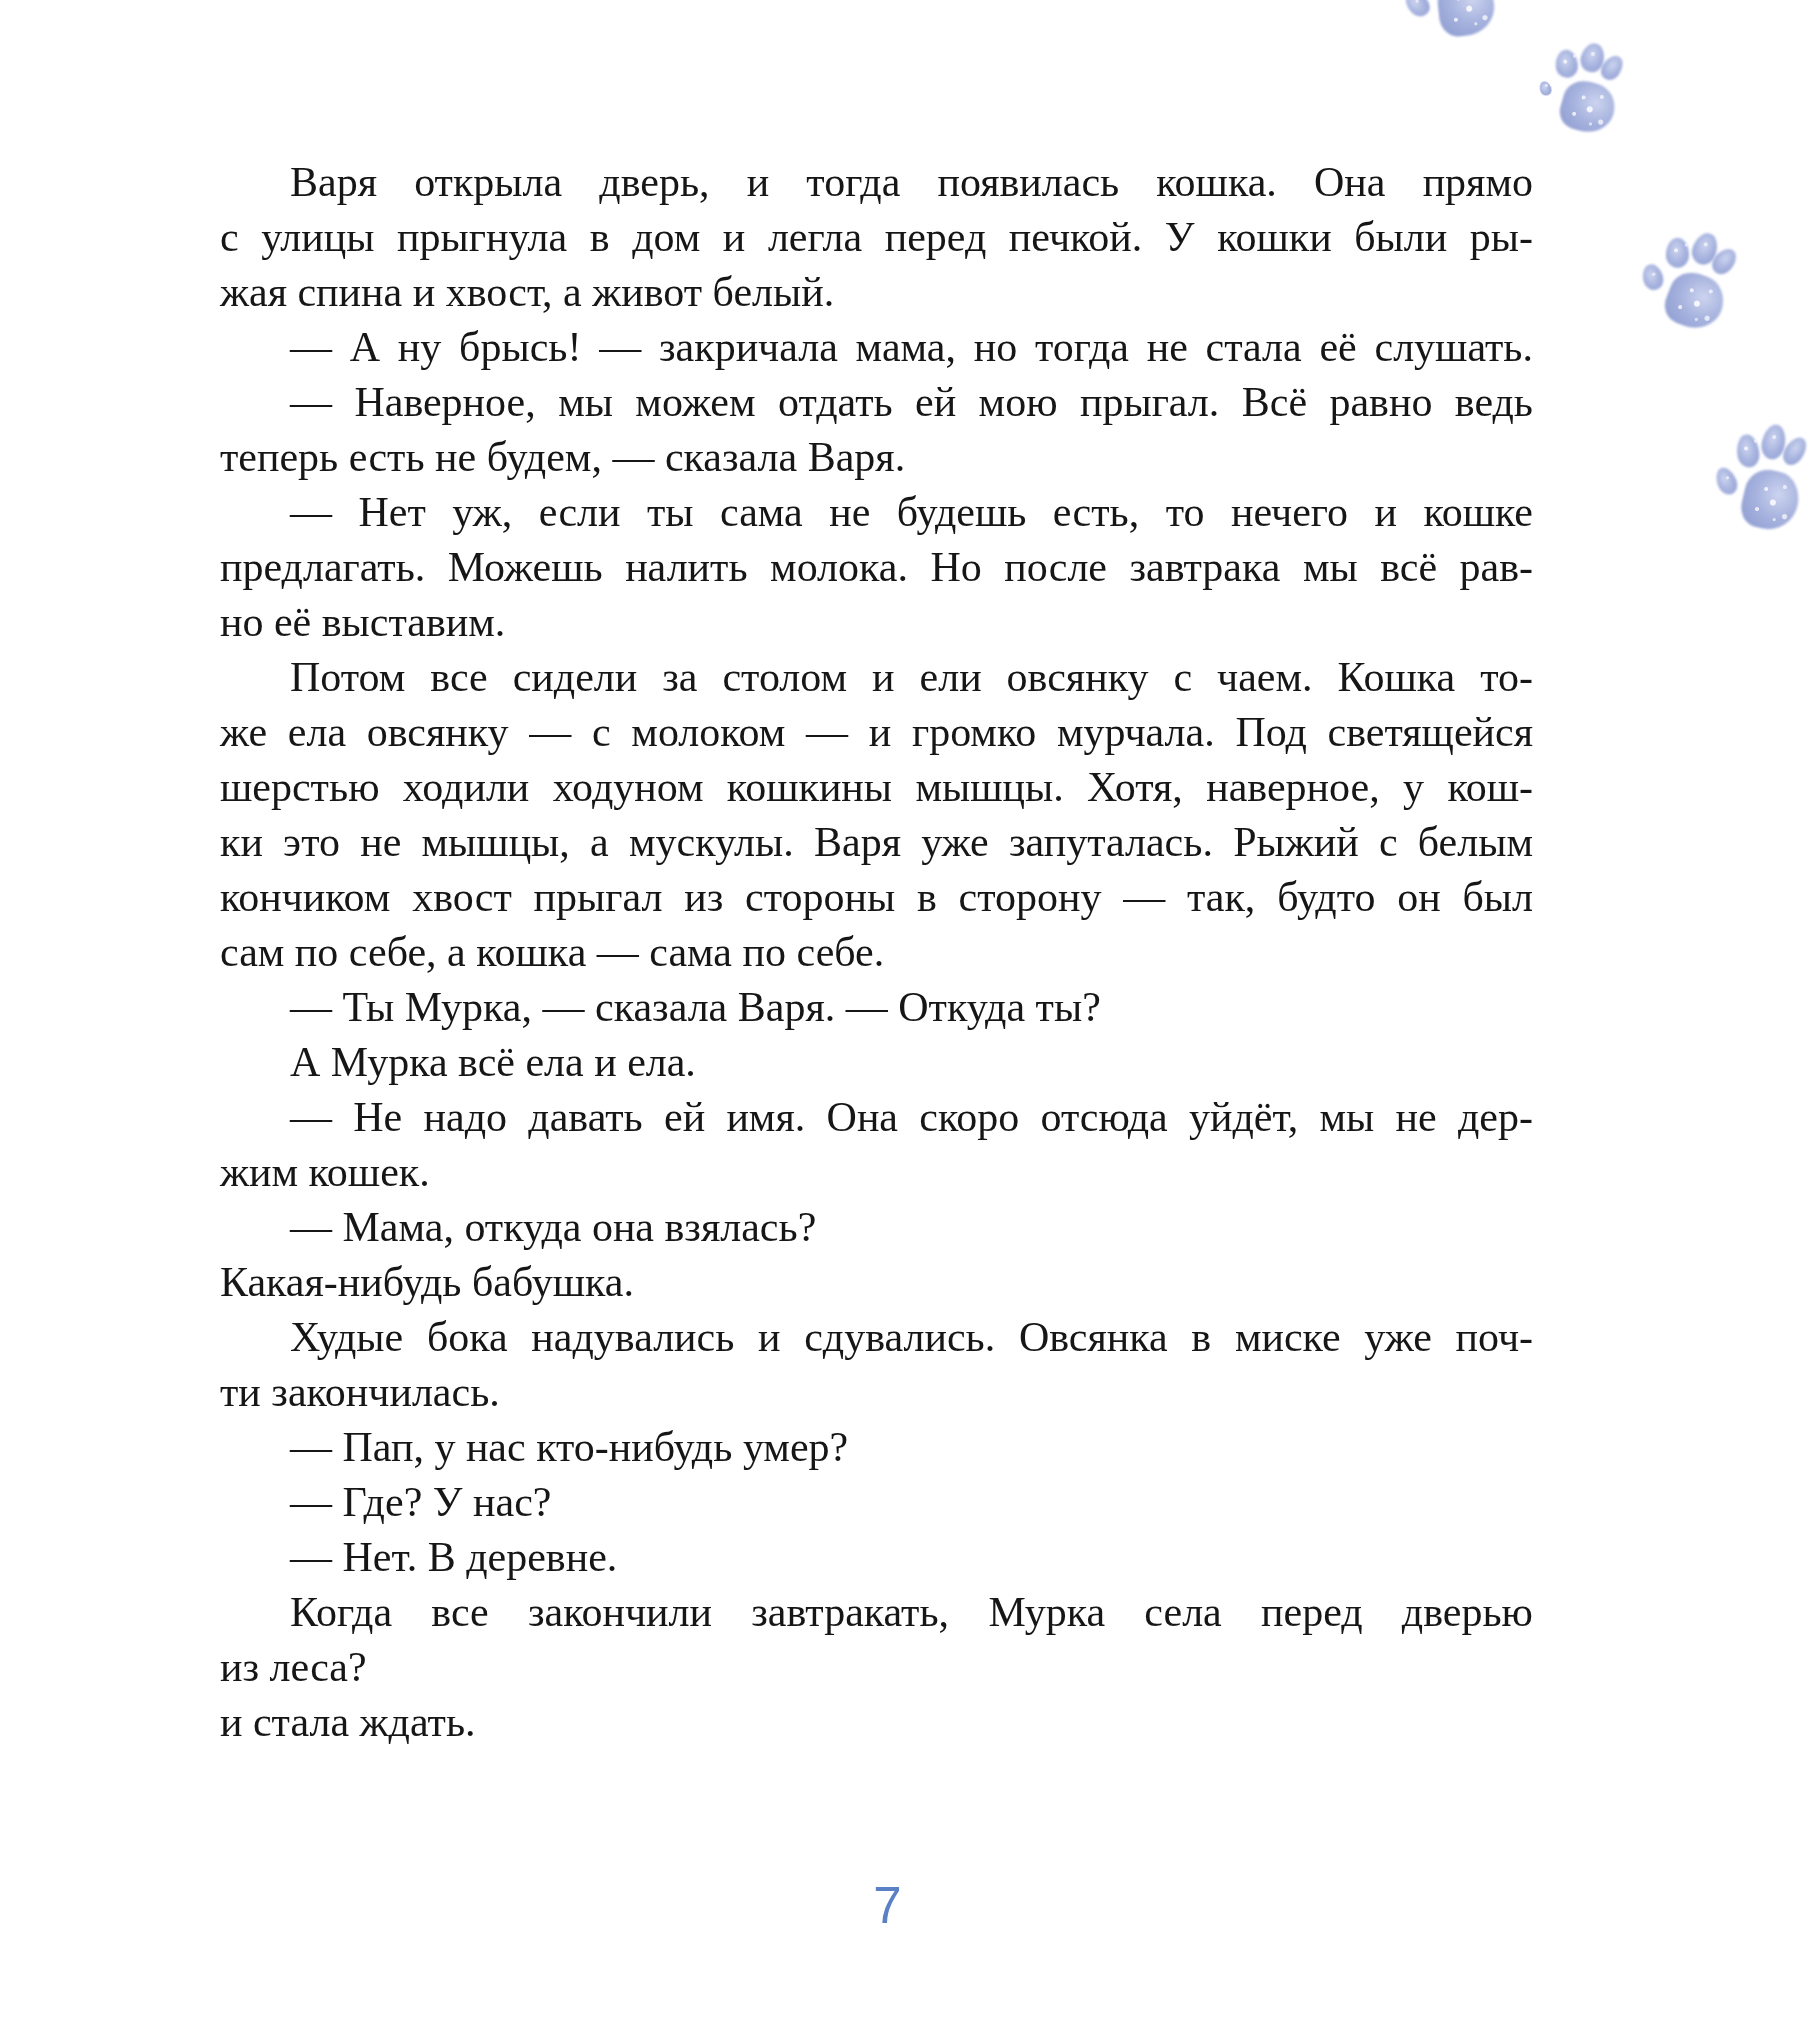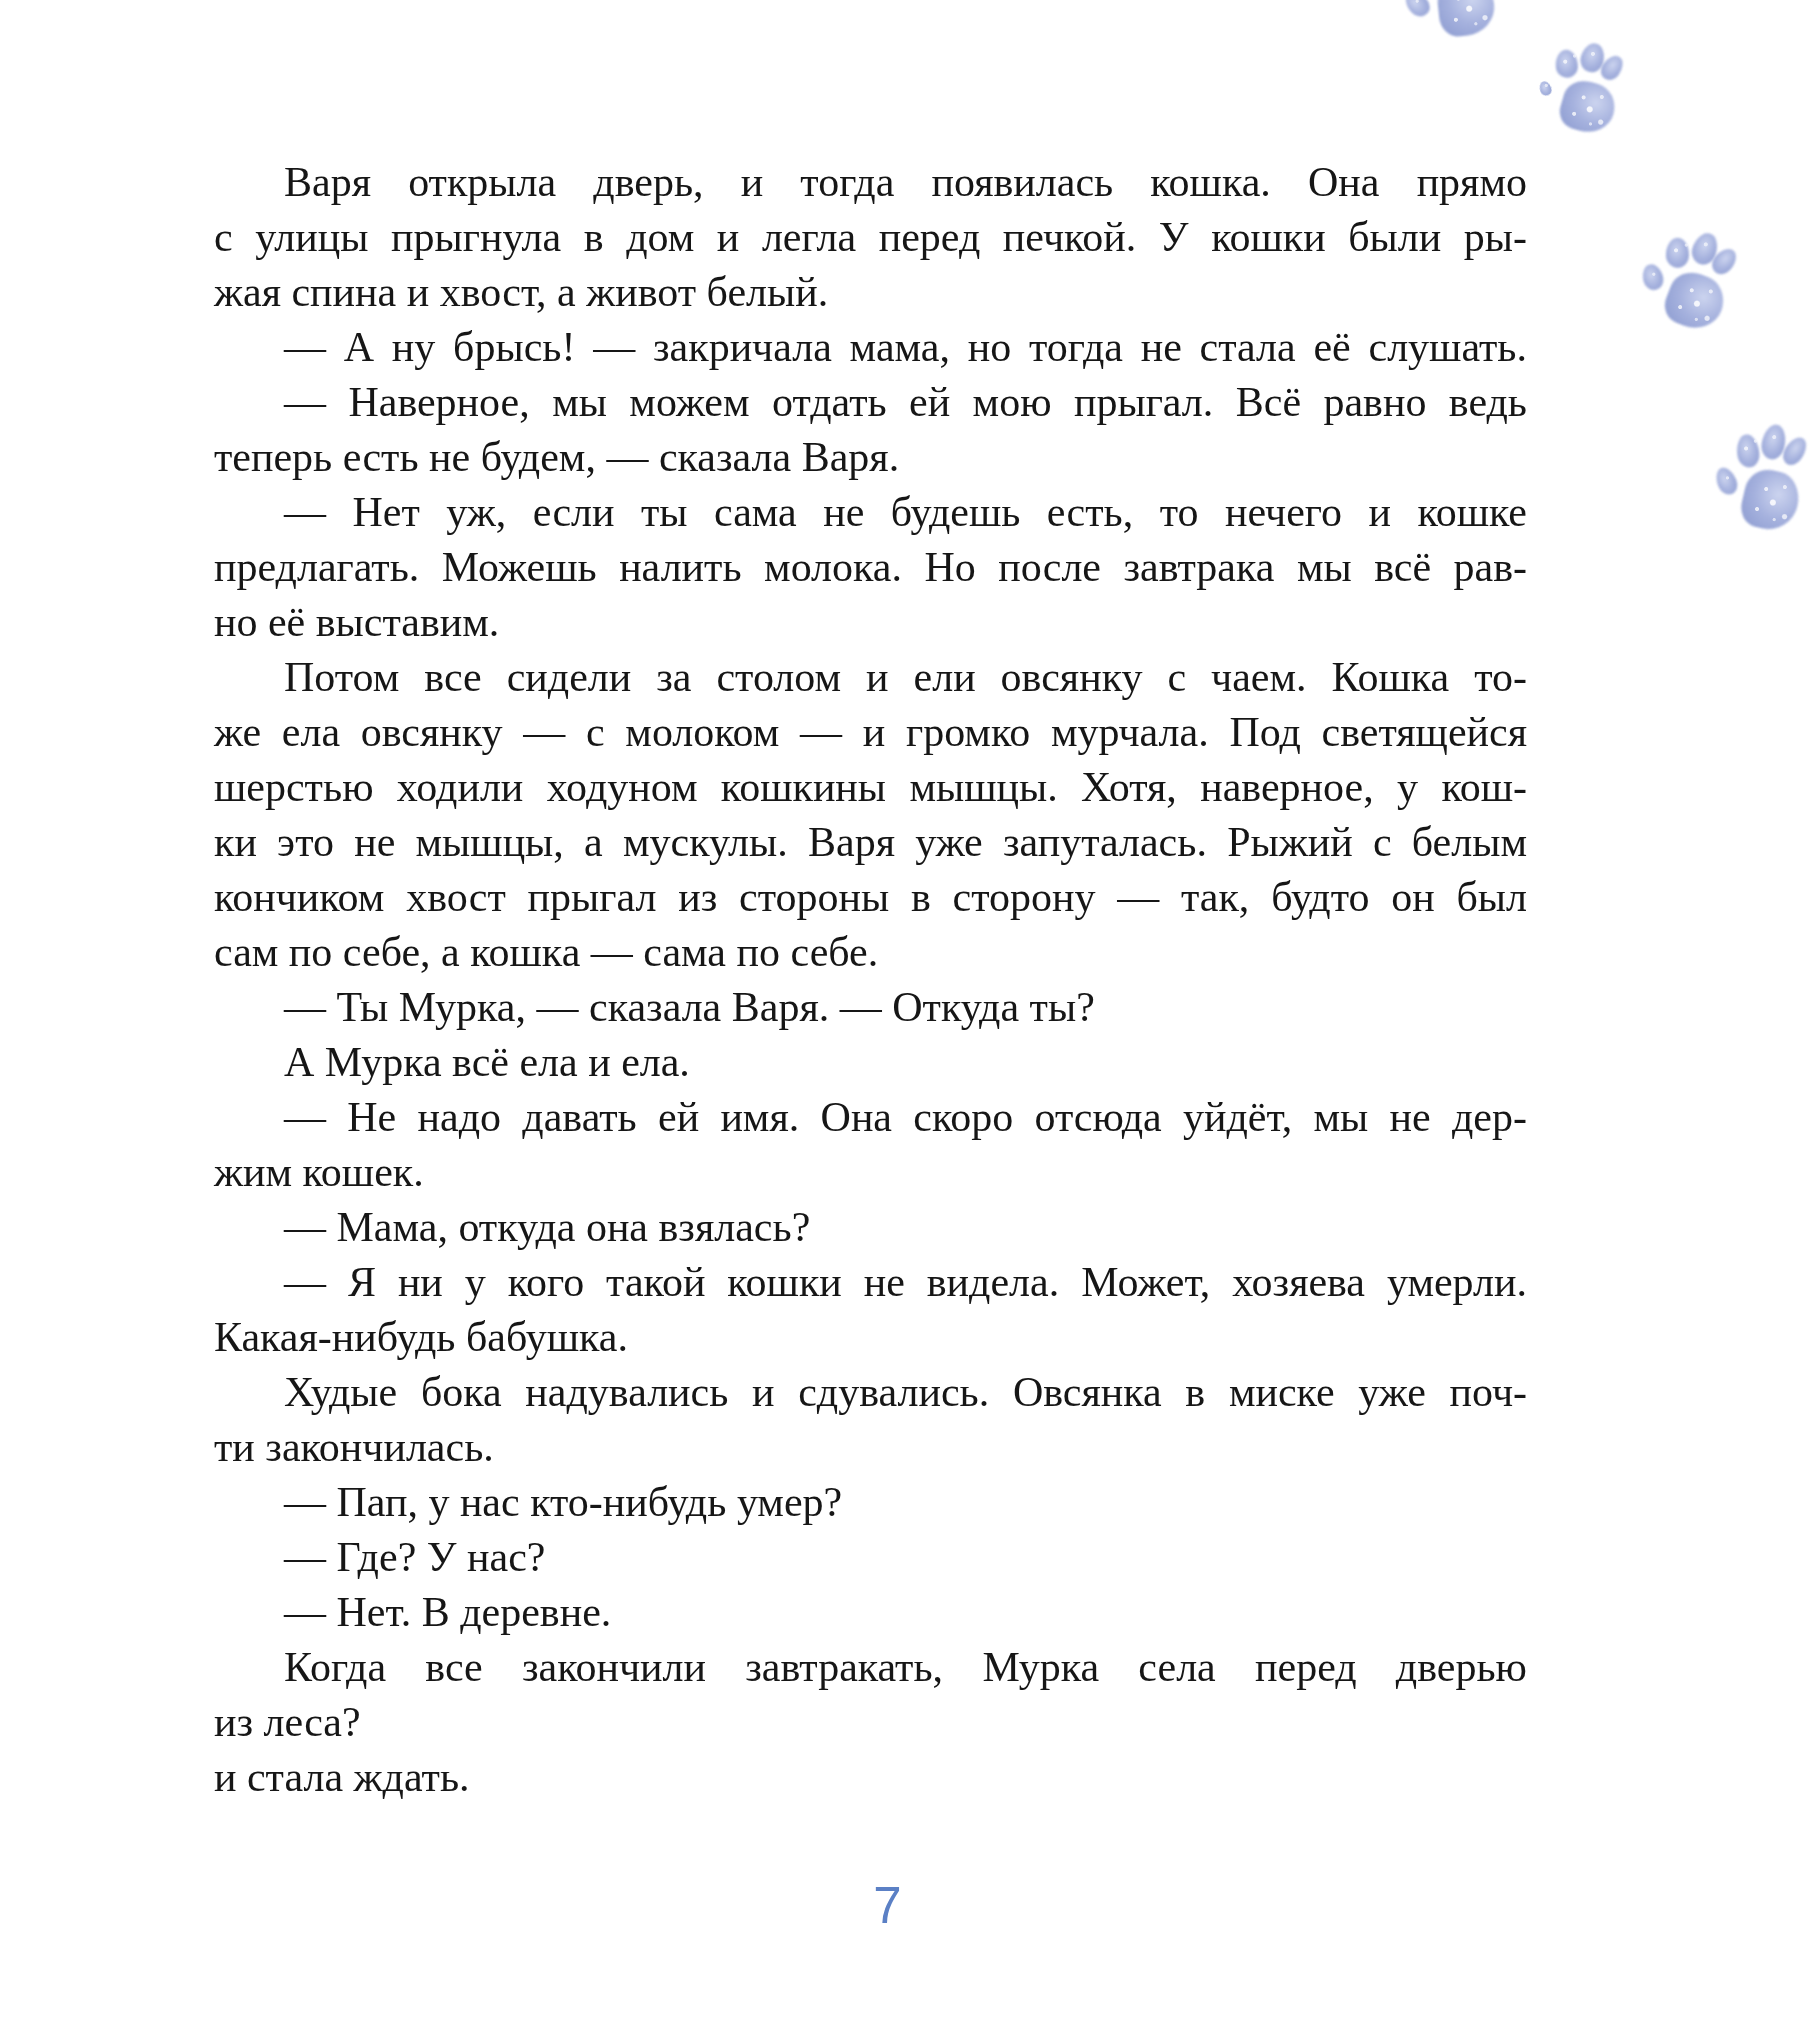--- a/index.html
+++ b/index.html
@@ -16,21 +16,21 @@
     position:relative;
     width:1810px;
     height:2036px;
     margin:0 auto;
     background:var(--background-color);
     overflow:hidden;
   }
   
   .text-block{
     position:absolute;
-    left:214px;
+    left:220px;
     top:155px;
     width:1313px;
   }
   .line{
     font-family:"Liberation Serif","DejaVu Serif",serif;
     font-size:42px;
     line-height:55px;
     color:var(--text-color);
     white-space:normal;
     text-align:left;
@@ -141,21 +141,20 @@
     <div class="line j">же ела овсянку — с молоком — и громко мурчала. Под светящейся</div>
     <div class="line j">шерстью ходили ходуном кошкины мышцы. Хотя, наверное, у кош-</div>
     <div class="line j">ки это не мышцы, а мускулы. Варя уже запуталась. Рыжий с белым</div>
     <div class="line j">кончиком хвост прыгал из стороны в сторону — так, будто он был</div>
     <div class="line">сам по себе, а кошка — сама по себе.</div>
     <div class="line i">— Ты Мурка, — сказала Варя. — Откуда ты?</div>
     <div class="line i">А Мурка всё ела и ела.</div>
     <div class="line i j">— Не надо давать ей имя. Она скоро отсюда уйдёт, мы не дер-</div>
     <div class="line">жим кошек.</div>
     <div class="line i">— Мама, откуда она взялась?</div>
-    <div class="line i j">— Я ни у кого такой кошки не видела. Может, хозяева умерли.</div>
     <div class="line">Какая-нибудь бабушка.</div>
     <div class="line i j">Худые бока надувались и сдувались. Овсянка в миске уже поч-</div>
     <div class="line">ти закончилась.</div>
     <div class="line i">— Пап, у нас кто-нибудь умер?</div>
     <div class="line i">— Где? У нас?</div>
     <div class="line i">— Нет. В деревне.</div>
     <div class="line i j">Когда все закончили завтракать, Мурка села перед дверью</div>
     <div class="line">из леса?</div>
     <div class="line">и стала ждать.</div>
   </div>

